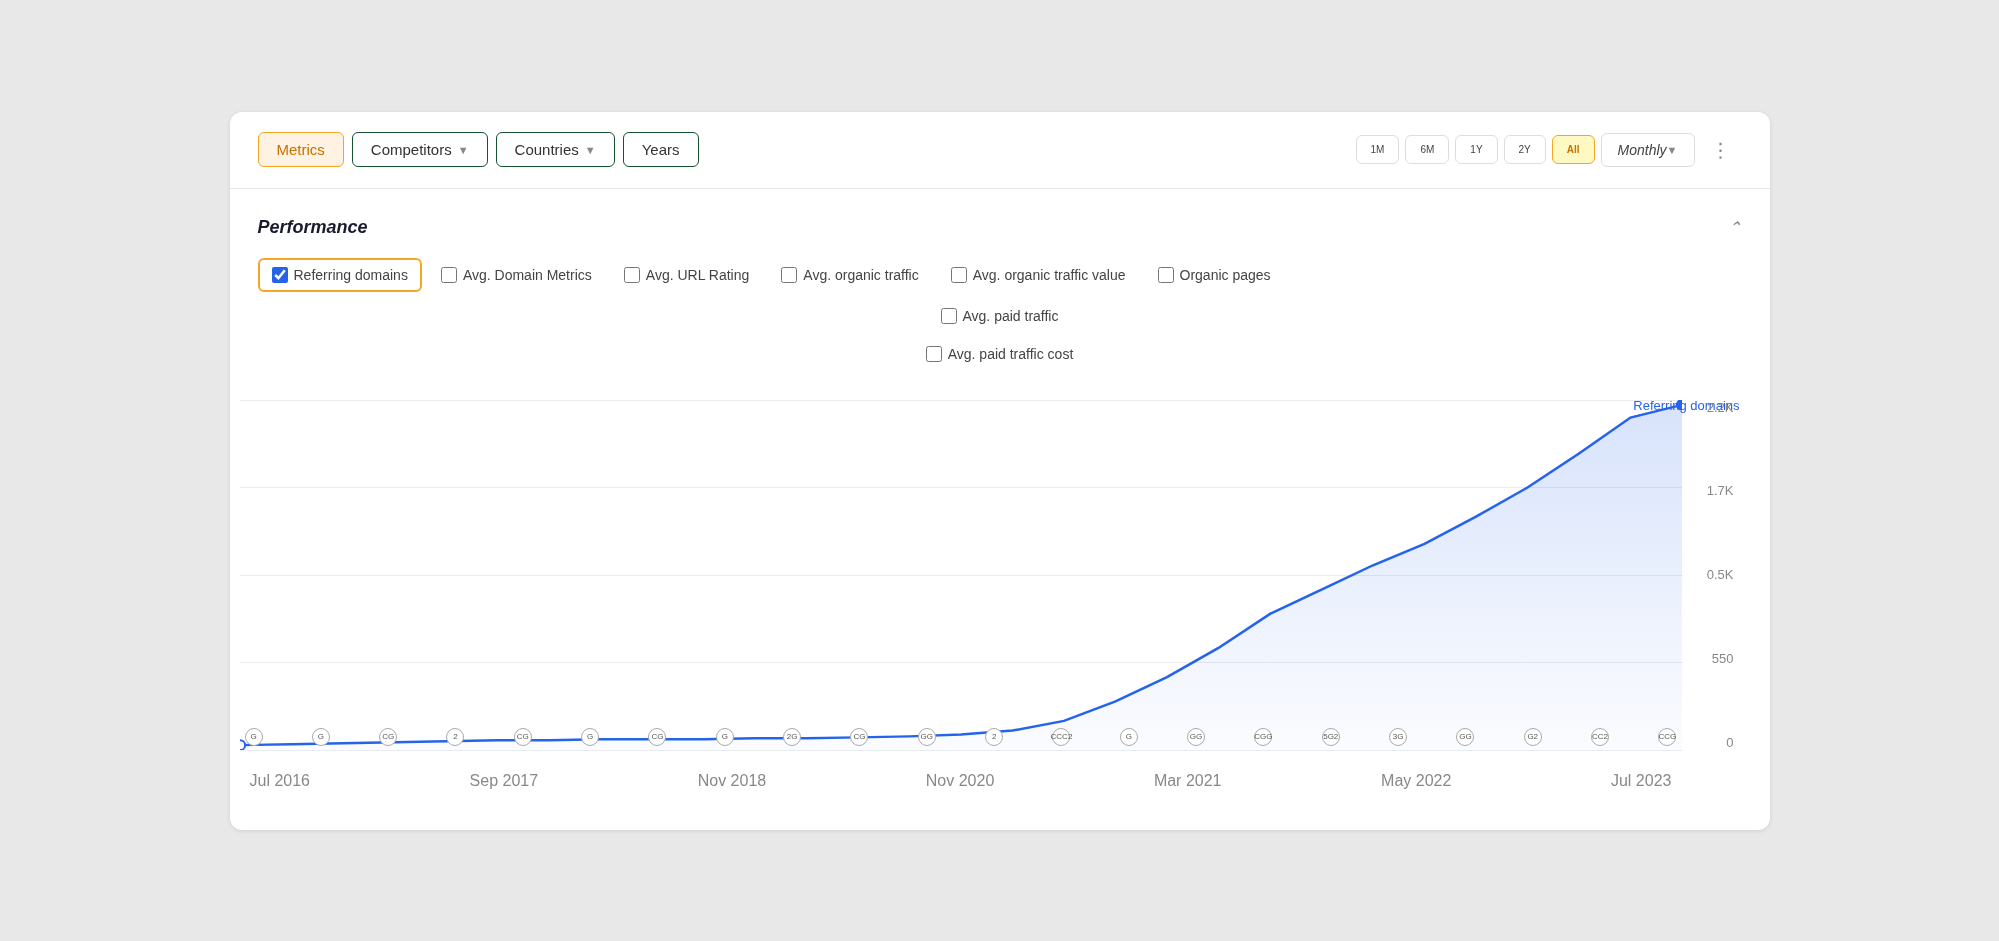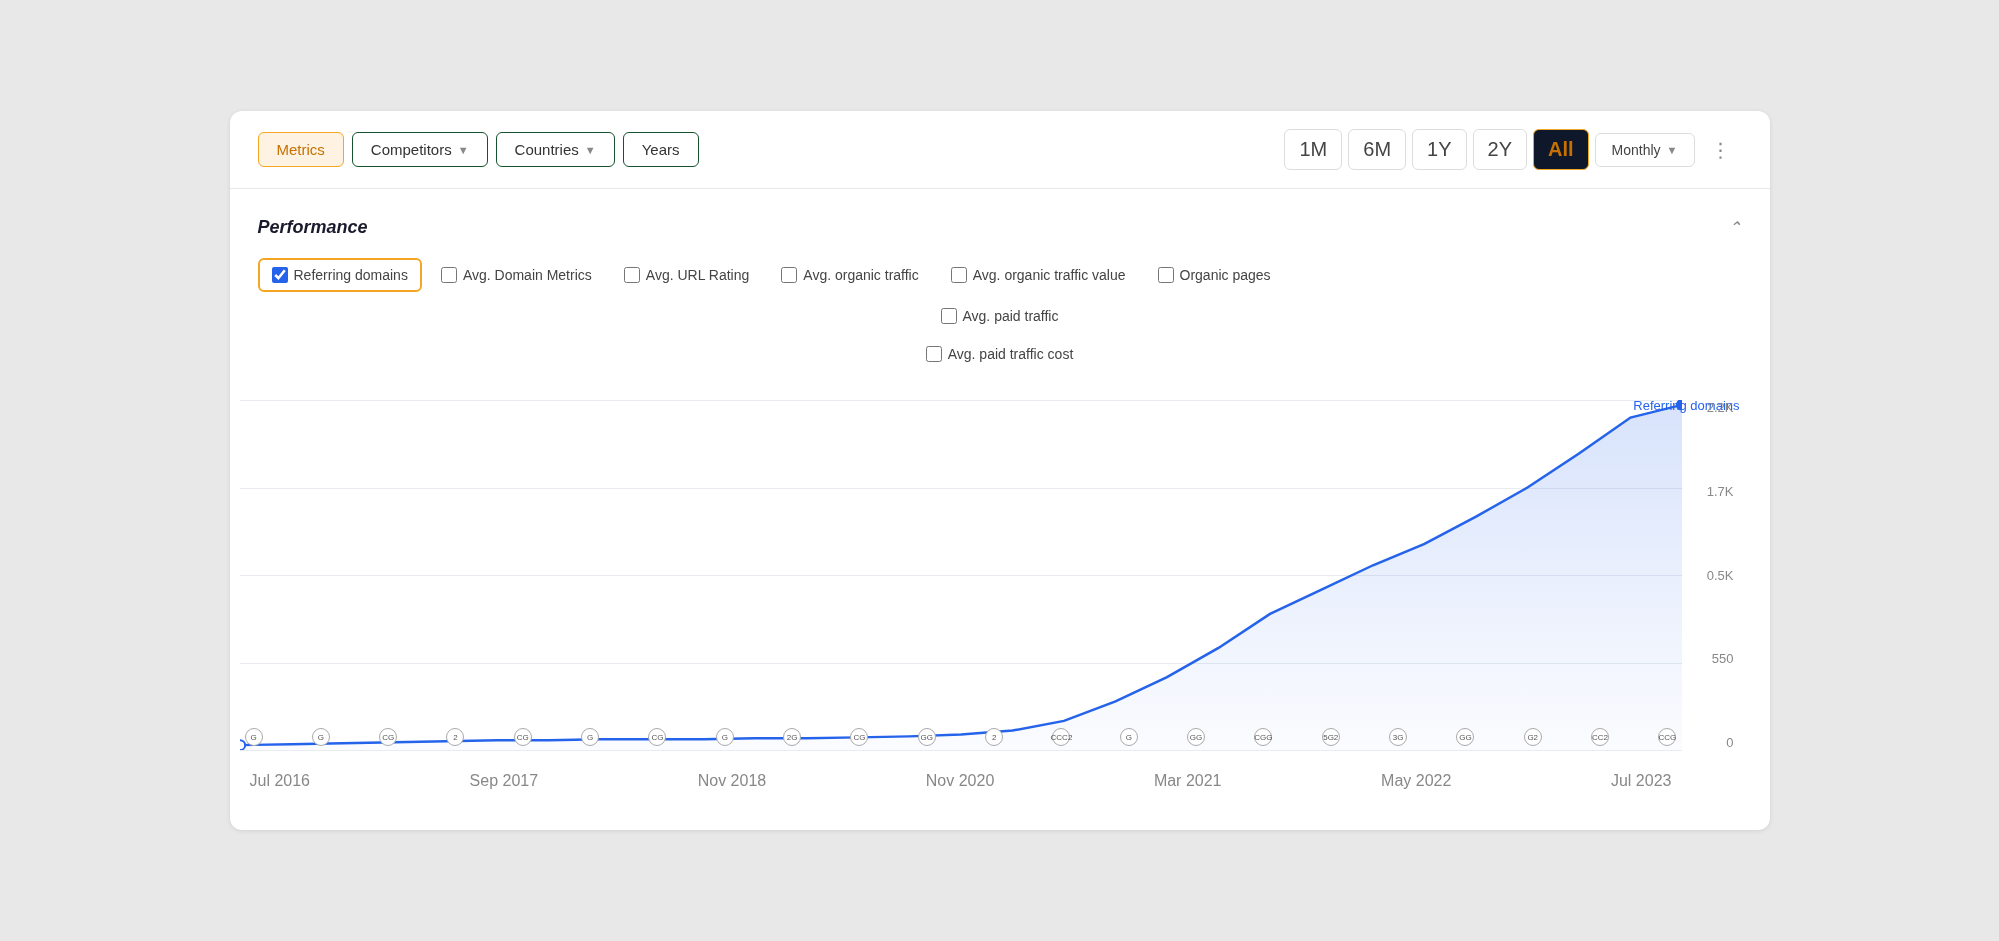--- a/index.html
+++ b/index.html
@@ -59,41 +59,41 @@
     .toolbar-right {
       display: flex;
       align-items: center;
       gap: 6px;
     }
     .time-btn {
       padding: 8px 14px;
       border-radius: 6px;
       border: 1px solid #ddd;
       background: #fff;
-      font-size: 20px;
+      font-size: 10px;
       cursor: pointer;
       color: #444;
     }
     .time-btn.active {
-      background: #0f172a;
+      background: #fef9c3;
       border-color: #f5a623;
       color: #c87000;
       font-weight: 600;
     }
     .monthly-btn {
       padding: 8px 16px;
       border-radius: 6px;
       border: 1px solid #ddd;
       background: #fff;
       font-size: 14px;
       cursor: pointer;
       color: #444;
       display: flex;
       align-items: center;
-      gap: 6px;
+      font-style: italic;
     }
     .dots-btn {
       padding: 8px 10px;
       border: none;
       background: none;
       cursor: pointer;
       font-size: 20px;
       color: #888;
       letter-spacing: 1px;
     }

